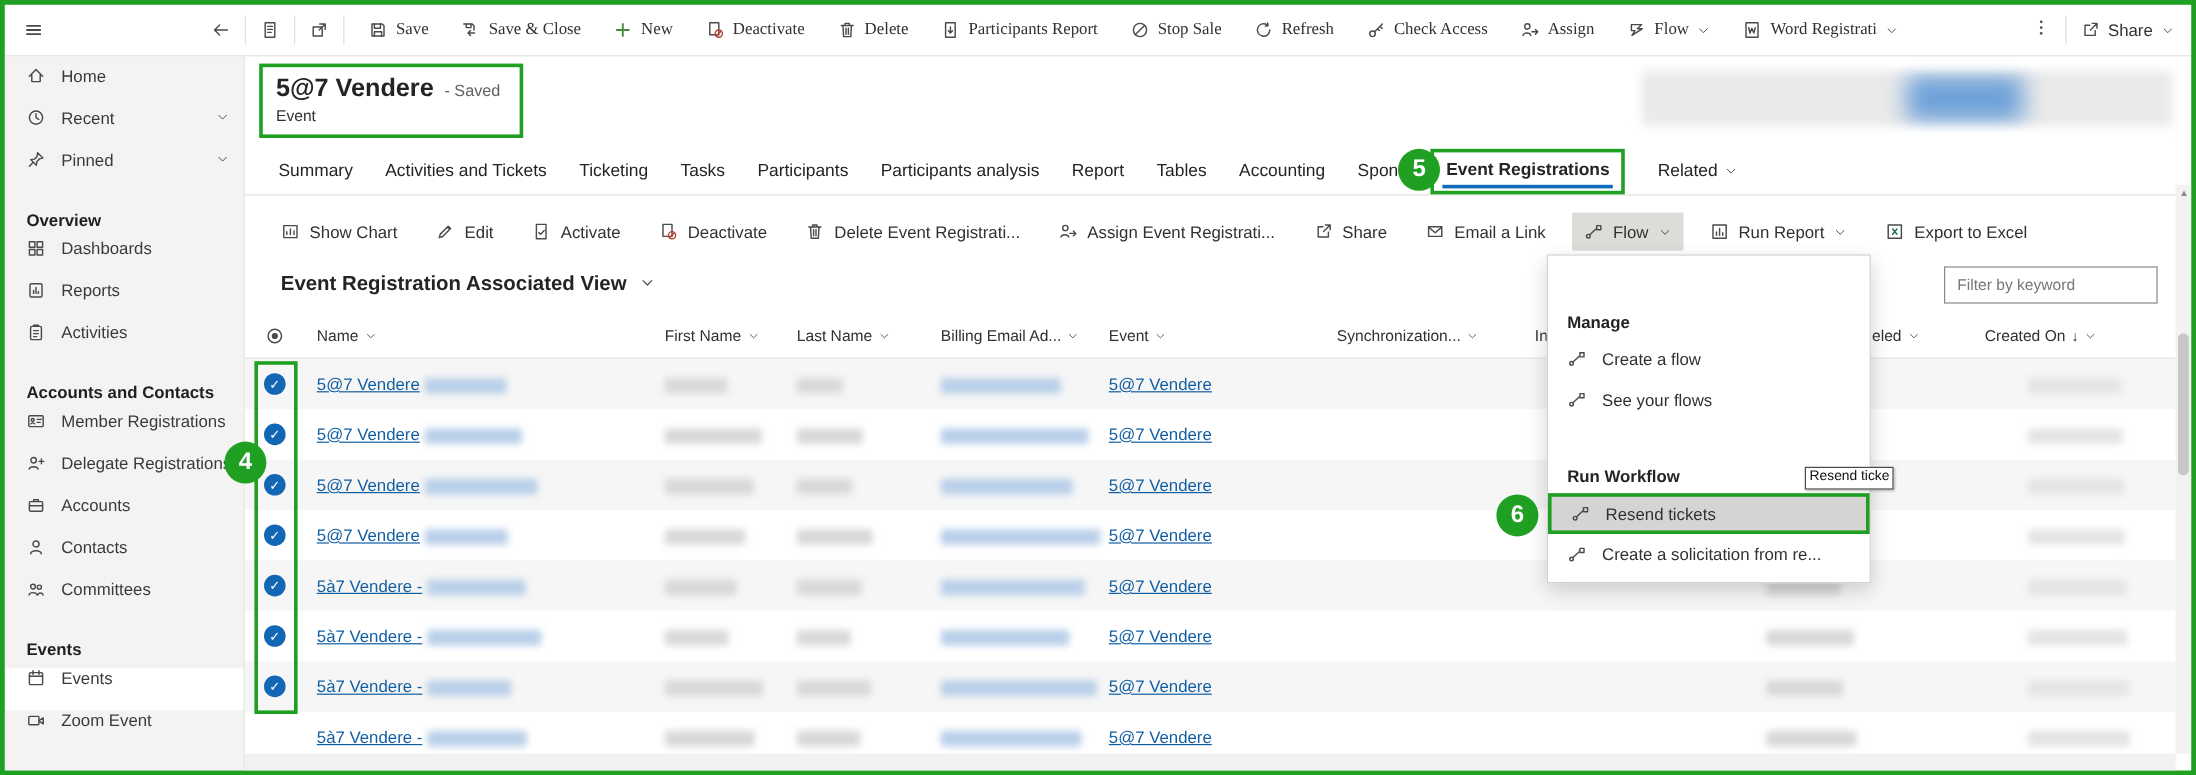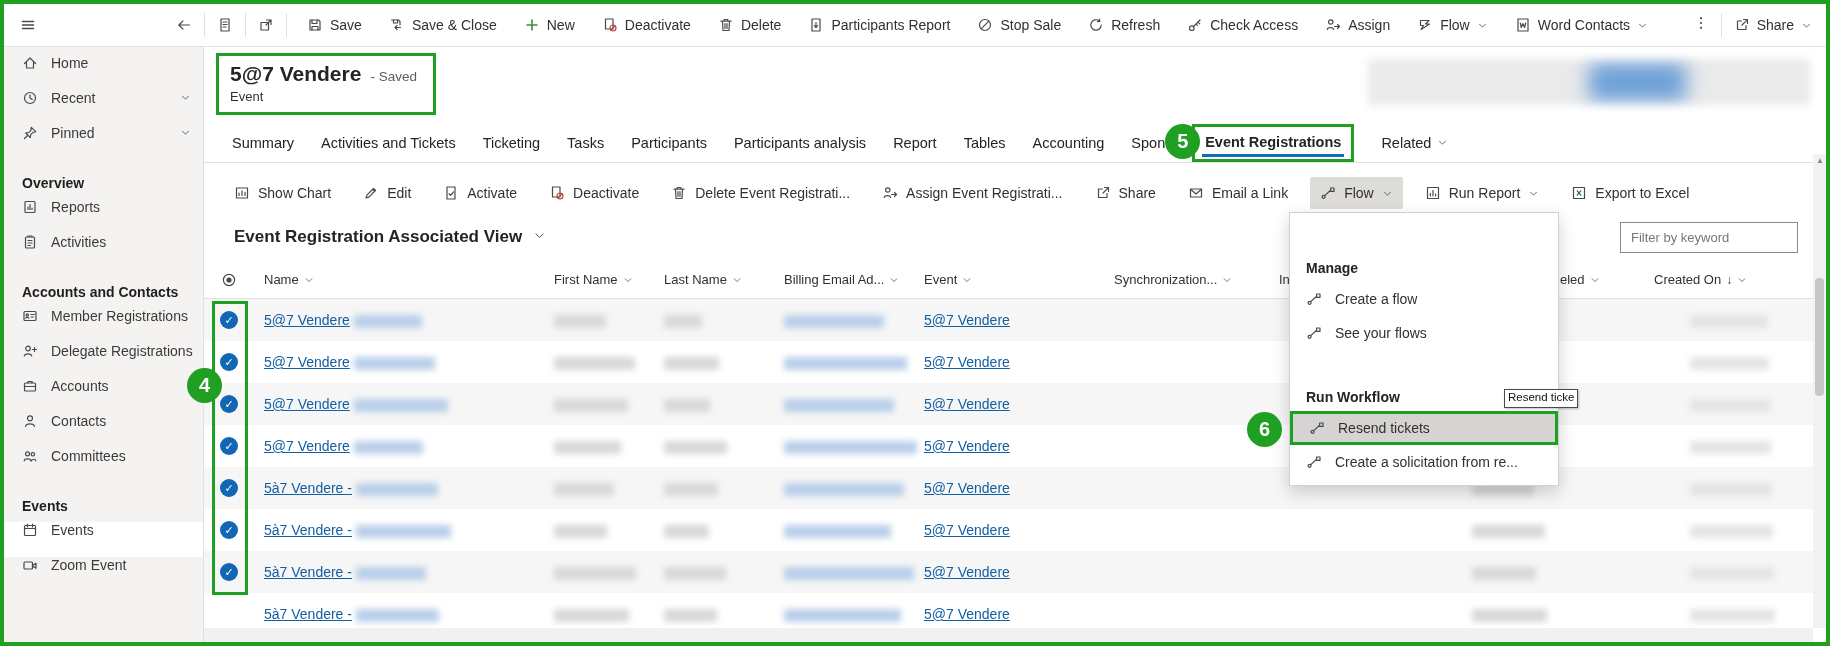--- a/index.html
+++ b/index.html
@@ -13,21 +13,21 @@
   *{box-sizing:border-box;margin:0;padding:0}
   body{font-family:"Liberation Sans",sans-serif;background:#fff;}
   .screen{position:relative;width:1830px;height:646px;border:4px solid var(--green);background:#fff;overflow:hidden;}
 
   
   .topbar{height:43px;display:flex;align-items:center;background:#fff;border-bottom:1px solid var(--line);position:relative;z-index:6;}
   .hamburger{margin-left:16px;cursor:pointer;display:flex;align-items:center;}
   .tb-nav{display:flex;align-items:center;margin-left:128px;gap:0;}
   .tb-nav .navic{padding:0 12px;cursor:pointer;display:flex;align-items:center;}
   .vsep{width:1px;height:24px;background:#e1dfdd;}
-  .tb-buttons{display:flex;align-items:flex-end;gap:27px;margin-left:20px;}
+  .tb-buttons{display:flex;align-items:flex-end;gap:27px;margin-left:20px;font-family:Liberation Serif, serif;}
   .tb-btn{display:flex;align-items:center;gap:7px;font-size:14px;color:var(--ink);cursor:pointer;white-space:nowrap;}
   .tb-right{margin-left:auto;display:flex;align-items:center;gap:12px;padding-right:14px;}
   .ic{display:inline-flex;align-items:center;}
   .chev svg{width:11px;height:11px;}
   .chev{color:#605e5c;}
 
   
   .body-row{display:flex;height:595px;}
   .sidebar{width:200px;background:#f4f3f2;border-right:1px solid var(--line);padding-top:8px;font-size:14px;color:#3b3a39;overflow:hidden;flex:none;}
   .sb-item{height:35px;display:flex;align-items:flex-start;gap:13px;padding:0 12px 0 18px;cursor:pointer;white-space:nowrap;}
@@ -239,21 +239,21 @@
             </svg>
           </span>
         </div>
         <div class="tb-btn">
           <span class="ic ">
             <svg viewBox="0 0 16 16" width="16" height="16" fill="none" stroke="#4a4a4a" stroke-width="1.2" stroke-linecap="round" stroke-linejoin="round">
               <rect x="3" y="2" width="10" height="12"></rect>
               <path d="M5.3 6l1 4.5 1.6-3.9 1.6 3.9 1.2-4.5"></path>
             </svg>
           </span>
-          <span>Word Contacts</span>
+          <span>Word Registrati</span>
           <span class="ic chev">
             <svg viewBox="0 0 16 16" width="11" height="11" fill="none" stroke="#4a4a4a" stroke-width="1.2" stroke-linecap="round" stroke-linejoin="round">
               <path d="M3.5 6l4.5 4.5L12.5 6"></path>
             </svg>
           </span>
         </div>
       </div>
     <div class="tb-right">
       <span class="navic"><svg viewBox="0 0 16 16" width="16" height="16" fill="none" stroke="#4a4a4a" stroke-width="1.2" stroke-linecap="round" stroke-linejoin="round">
             <g fill="#4a4a4a" stroke="none">
@@ -315,20 +315,31 @@
           <span class="sb-chev"><span class="ic chev">
               <svg viewBox="0 0 16 16" width="11" height="11" fill="none" stroke="#4a4a4a" stroke-width="1.2" stroke-linecap="round" stroke-linejoin="round">
                 <path d="M3.5 6l4.5 4.5L12.5 6"></path>
               </svg>
             </span></span>
         </div>
         <div class="sb-group-title">Overview</div>
         <div class="sb-item">
           <span class="ic ">
             <svg viewBox="0 0 16 16" width="16" height="16" fill="none" stroke="#4a4a4a" stroke-width="1.2" stroke-linecap="round" stroke-linejoin="round">
+              <rect x="2.5" y="2.5" width="4.6" height="4.6"></rect>
+              <rect x="8.9" y="2.5" width="4.6" height="4.6"></rect>
+              <rect x="2.5" y="8.9" width="4.6" height="4.6"></rect>
+              <rect x="8.9" y="8.9" width="4.6" height="4.6"></rect>
+            </svg>
+          </span>
+          <span>Dashboards</span>
+        </div>
+        <div class="sb-item">
+          <span class="ic ">
+            <svg viewBox="0 0 16 16" width="16" height="16" fill="none" stroke="#4a4a4a" stroke-width="1.2" stroke-linecap="round" stroke-linejoin="round">
               <rect x="3" y="2.5" width="10" height="11" rx="1"></rect>
               <path d="M6 10.5V8M8 10.5V5.5M10 10.5V9"></path>
             </svg>
           </span>
           <span>Reports</span>
         </div>
         <div class="sb-item">
           <span class="ic ">
             <svg viewBox="0 0 16 16" width="16" height="16" fill="none" stroke="#4a4a4a" stroke-width="1.2" stroke-linecap="round" stroke-linejoin="round">
               <rect x="3.5" y="3" width="9" height="11" rx="1"></rect>

